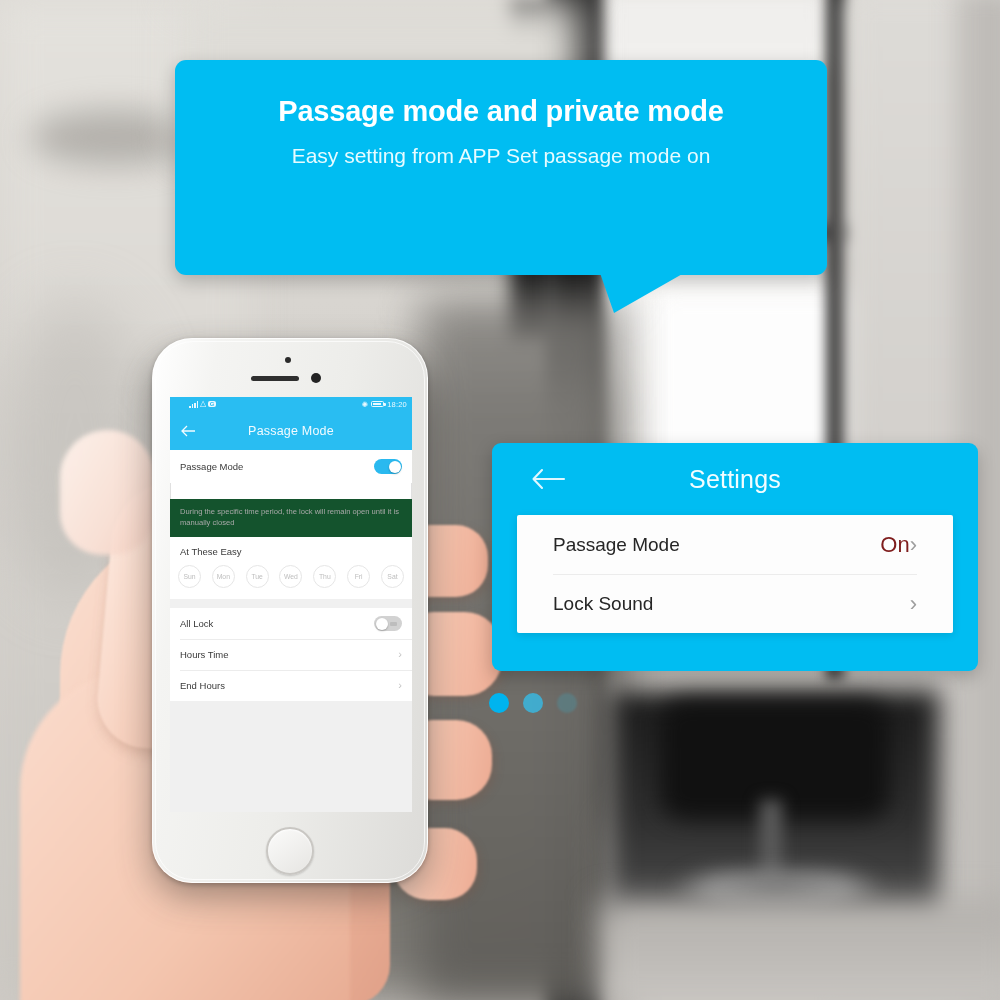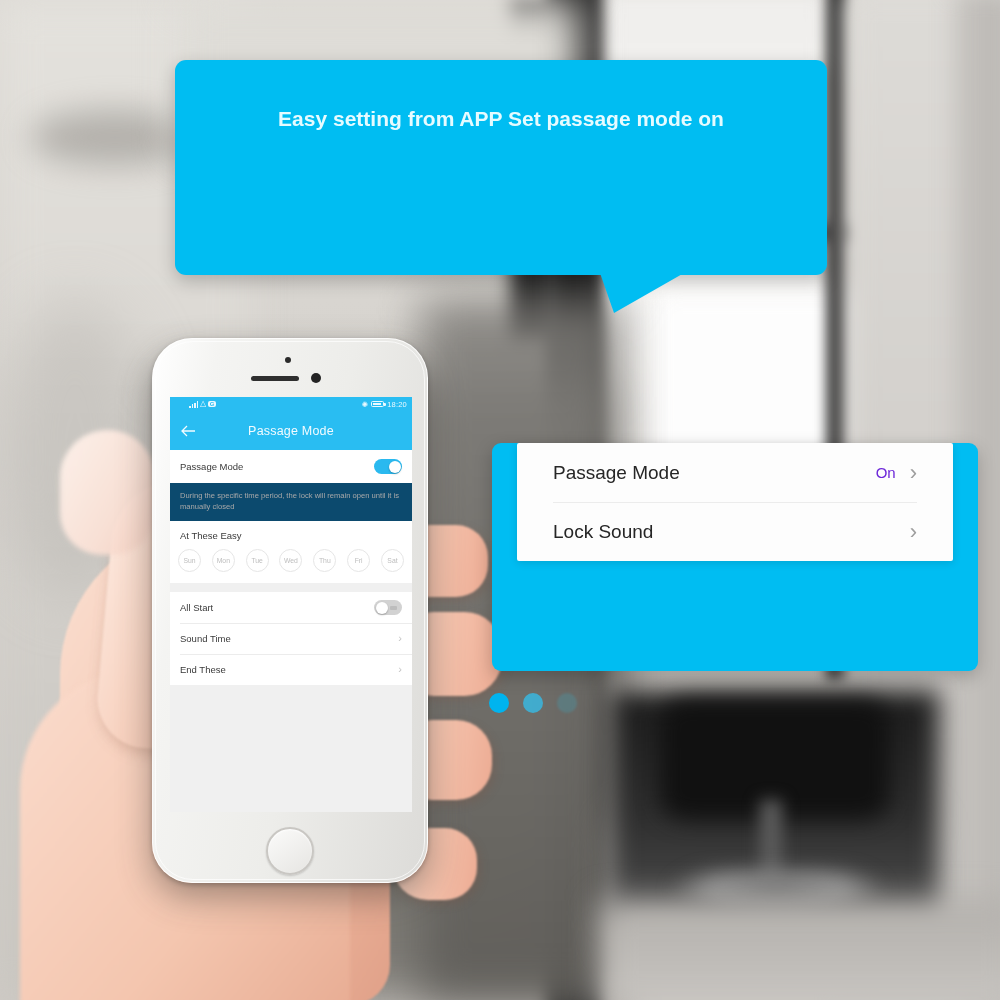--- a/index.html
+++ b/index.html
@@ -190,22 +190,23 @@
     background:#fff; box-shadow:0 1px 2px rgba(0,0,0,.25);
   }
   .toggle.on .knob{ right:1.5px; }
   .toggle.off .knob{ left:1.5px; }
   .toggle.off:after{
     content:""; position:absolute; right:5px; top:5.5px; width:7px; height:4px;
     background:#bdbdbd; border-radius:1px;
   }
 
   .hint{
-    background:#0c4a6e; padding:7px 10px 9px; font-size:7.6px; line-height:1.45;
+    background:#14532d; padding:7px 10px 9px; font-size:7.6px; line-height:1.45;
     color:#a9a9a9;
+    margin-top:16px;
   }
   .sec-gap{ height:9px; background:#f0f0f0; }
   .days-head{ background:#fff; padding:9px 10px 3px; font-size:9.5px; color:#3a3a3a; }
   .days{
     background:#fff; display:flex; justify-content:space-between;
     padding:5px 8px 11px;
   }
   .day{
     width:23px; height:23px; border-radius:50%; border:1px solid #e6e6e6;
     display:flex; align-items:center; justify-content:center;
@@ -224,21 +225,21 @@
   }
   #bubble-tail{
     position:absolute; left:600px; top:273px; width:84px; height:42px;
   }
   .bub-h1{
     color:#ffffff; font-weight:bold; font-size:29px; line-height:1.28;
     text-align:center; padding:33px 40px 0; letter-spacing:-.2px;
   }
   .bub-sub{
     color:#e6fbff; font-size:21px; line-height:1.33; text-align:center;
-    padding:12px 42px 0; font-weight:bold;
+    padding:12px 42px 0; font-weight:normal;
   }
 
   
   #settings{
     position:absolute; left:492px; top:443px; width:486px; height:228px;
     background:#00bdf2; border-radius:9px;
     box-shadow:0 6px 18px rgba(0,0,0,.22);
   }
   .set-head{ height:72px; position:relative; display:flex; align-items:center; }
   .set-back{ position:absolute; left:38px; top:50%; transform:translateY(-50%);
@@ -249,21 +250,21 @@
     margin:0 25px; background:#fdfdfd; border-radius:2px;
     box-shadow:0 2px 8px rgba(0,0,0,.12);
   }
   .set-row{
     height:59px; display:flex; align-items:center; padding:0 36px;
     font-size:19px; color:#262626; position:relative;
   }
   .set-row + .set-row:before{
     content:""; position:absolute; left:36px; right:36px; top:0; height:1px; background:#ececec;
   }
-  .set-val{ margin-left:auto; color:#6d28d9; font-size:15px; margin-right:14px; }
+  .set-val{ margin-left:auto; color:#7f1d1d; font-size:22px; }
   .set-chev{ color:#9e9e9e; font-size:22px; line-height:1; }
   .set-row .set-chev.solo{ margin-left:auto; }
 
   
   #dots{ position:absolute; left:489px; top:693px; display:flex; gap:14px; align-items:center; }
   .dot{ width:20px; height:20px; border-radius:50%; }
   .dot.a{ background:#00b4ef; }
   .dot.b{ background:#3cb3d8; opacity:.9; }
   .dot.c{ background:#4f8f9c; opacity:.45; filter:blur(1px); }
 </style>
@@ -358,57 +359,66 @@
         <span class="day">Tue</span>
         <span class="day">Wed</span>
         <span class="day">Thu</span>
         <span class="day">Fri</span>
         <span class="day">Sat</span>
       </div>
 
       <div class="sec-gap"></div>
 
       <div class="row row-h">
-        <span>All Start</span>
+        <span>All Lock</span>
         <span class="toggle off">
             <i class="knob"></i>
           </span>
       </div>
 
       <div class="row row-h">
-        <span>Sound Time</span>
+        <span>Hours Time</span>
         <span class="chev">›</span>
       </div>
 
       <div class="row row-h">
-        <span>End These</span>
+        <span>End Hours</span>
         <span class="chev">›</span>
       </div>
 
       <div class="screen-fill"></div>
     </div>
   </div>
 
   <div class="home-btn"></div>
 </div>
 
 <div id="bubble">
   <div class="bub-h1">
+    <div>Passage mode and private mode</div>
   </div>
   <div class="bub-sub">
     <div>Easy setting from APP Set passage mode on</div>
   </div>
 </div>
 <div id="bubble-tail">
   <svg width="84" height="42" viewBox="0 0 84 42">
     <polygon points="0,0 84,0 14,40" fill="#00bdf2"></polygon>
   </svg>
 </div>
 
 <div id="settings">
+  <div class="set-head">
+    <span class="set-back">
+      <svg width="36" height="28" viewBox="0 0 36 28" fill="none" stroke="#dff7ff" stroke-width="2.1" stroke-linecap="round" stroke-linejoin="round">
+        <path d="M12 5 L3.5 14 L12 23 M3.5 14 H34"></path>
+      </svg>
+    </span>
+    <span class="set-title">Settings</span>
+  </div>
   <div class="set-list">
     <div class="set-row">
       <span>Passage Mode</span>
       <span class="set-val">On</span>
       <span class="set-chev">›</span>
     </div>
     <div class="set-row">
       <span>Lock Sound</span>
       <span class="set-chev solo">›</span>
     </div>

